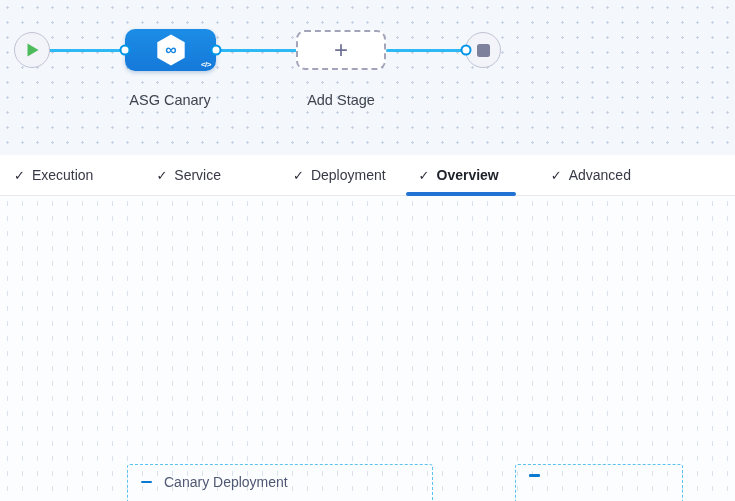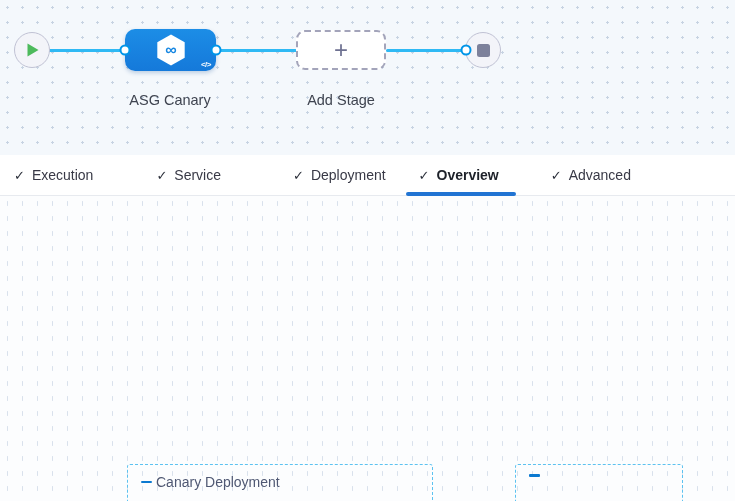--- a/index.html
+++ b/index.html
@@ -46,21 +46,21 @@
     font-size:14px; color:#383946; cursor:pointer; white-space:nowrap; }
   .tab .check { font-size:13px; color:#2b2f3a; font-weight:600; }
   .tab.active { font-weight:bold; color:#1d2129; }
   .tab.active::after { content:""; position:absolute; left:-13px; right:-17px; bottom:0;
     height:3.5px; background:#2174d3; border-radius:3px; }
 
   
   .step-group { position:absolute; top:268px; height:184px;
     border:1px dashed #5cc2f0; border-radius:3px; }
   .group-label { position:absolute; top:9px; left:13px; display:flex;
-    align-items:center; font-size:14px; color:#4f5873; white-space:nowrap; }
+    align-items:center; font-size:14px; color:#4f5873; white-space:nowrap;gap:8px; }
   .group-label .tick { display:inline-block; width:11px; height:2.5px;
     background:#0b79d0; border-radius:1px; margin-right:4px; }
 </style>
 </head>
 <body>
 
 <div class="canvas-top">
 
   <div class="h-line" style="left:46px; top:48.5px; width:80px;"></div>
   <div class="h-line" style="left:216px; top:48.5px; width:81px;"></div>

